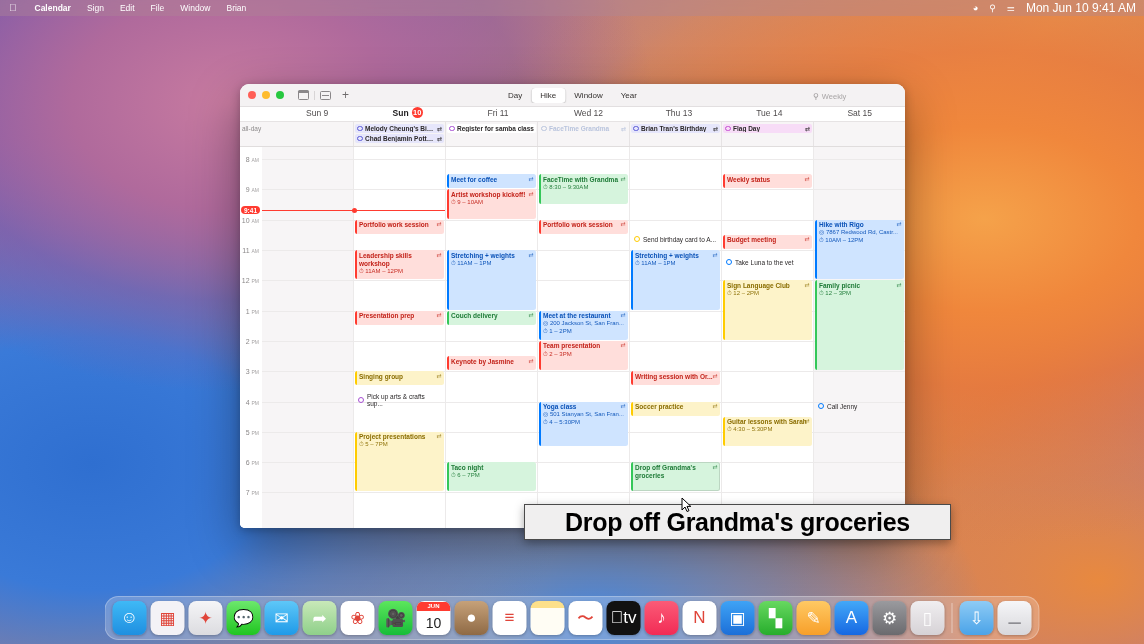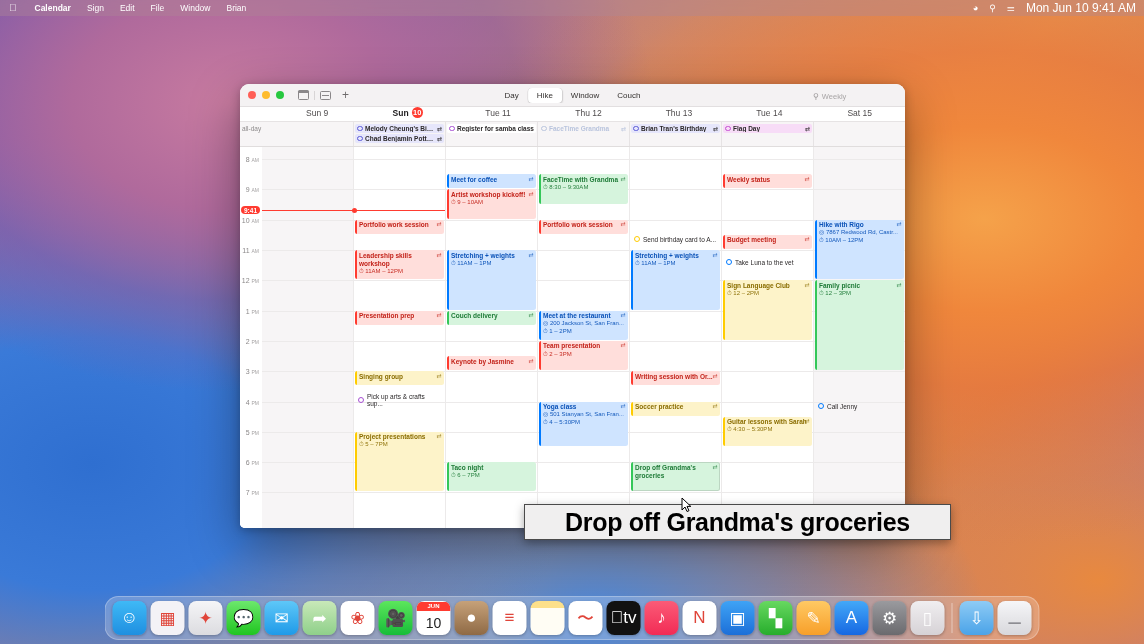--- a/index.html
+++ b/index.html
@@ -216,42 +216,42 @@
     <div class="tb-icons">
       <span class="tb-ic cal"></span>
       <span class="tb-sep"></span>
       <span class="tb-ic inbox"></span>
       <span class="tb-plus">+</span>
     </div>
     <div class="seg">
       <span class="sg">Day</span>
       <span class="sg active">Hike</span>
       <span class="sg">Window</span>
-      <span class="sg">Couch</span>
+      <span class="sg">Year</span>
     </div>
     <div class="search">
       <span class="mag">⚲</span>
       <span>Weekly</span>
     </div>
   </div>
 
 
   <div class="dayhdr" id="day-header">
       <div class="dh">
         <span>Sun 9</span>
       </div>
       <div class="dh today">
         <span>Sun</span>
         <span class="num-badge">10</span>
       </div>
       <div class="dh">
-        <span>Tue 11</span>
+        <span>Fri 11</span>
       </div>
       <div class="dh">
-        <span>Thu 12</span>
+        <span>Wed 12</span>
       </div>
       <div class="dh">
         <span>Thu 13</span>
       </div>
       <div class="dh">
         <span>Tue 14</span>
       </div>
       <div class="dh">
         <span>Sat 15</span>
       </div>

